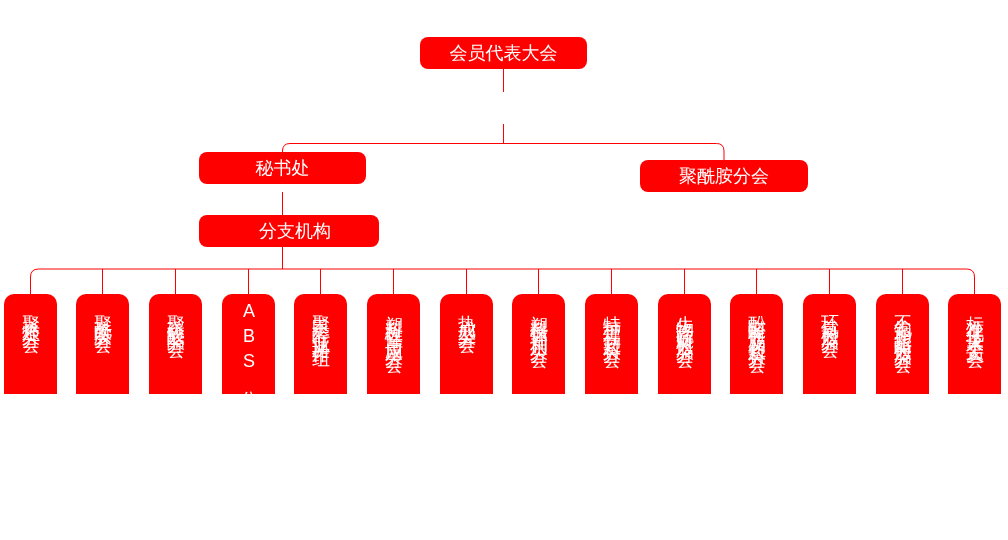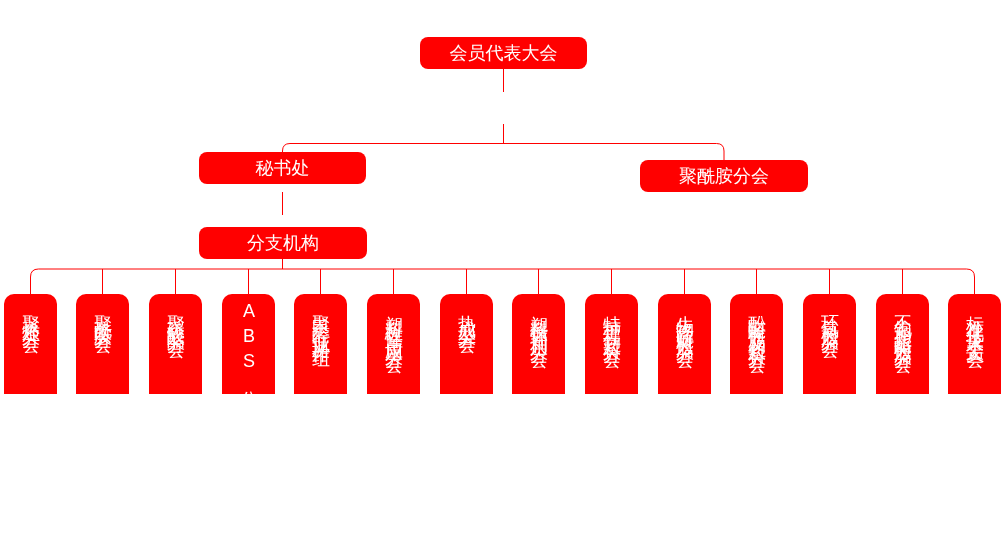--- a/index.html
+++ b/index.html
@@ -75,21 +75,21 @@
 
 
   <div class="node" style="left:199px; top:152px; width:167px; height:32px;">
     <span>秘书处</span>
   </div>
 
   <div class="node" style="left:640px; top:160px; width:168px; height:32px;">
     <span>聚酰胺分会</span>
   </div>
 
-  <div class="node" style="left:199px; top:227px; width:168px; height:32px;">
+  <div class="node" style="left:199px; top:215px; width:168px; height:32px;padding-left:12px;">
     <span>分支机构</span>
   </div>
 
   <div class="vnode" style="left:4px;">
     <span class="vtext">聚烯烃分会</span>
   </div>
   <div class="vnode" style="left:76px;">
     <span class="vtext">聚酰胺分会</span>
   </div>
   <div class="vnode" style="left:149px;">

